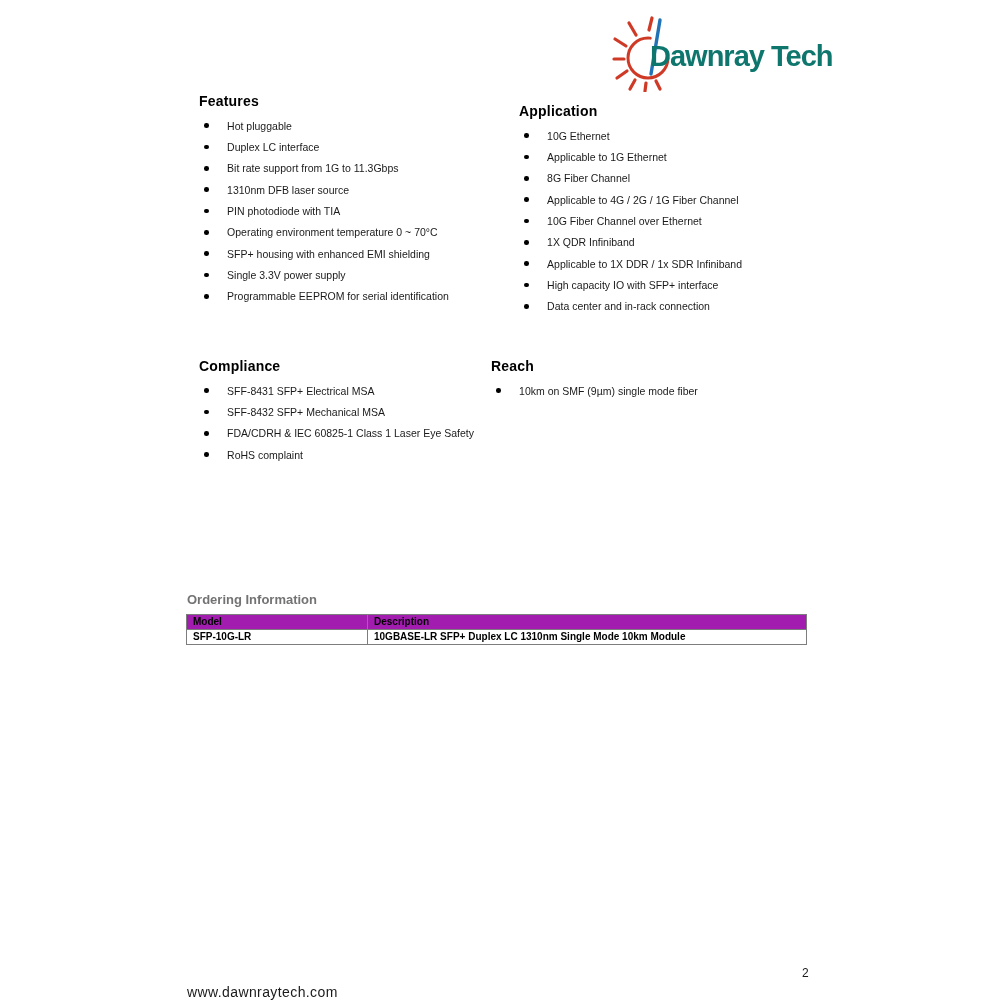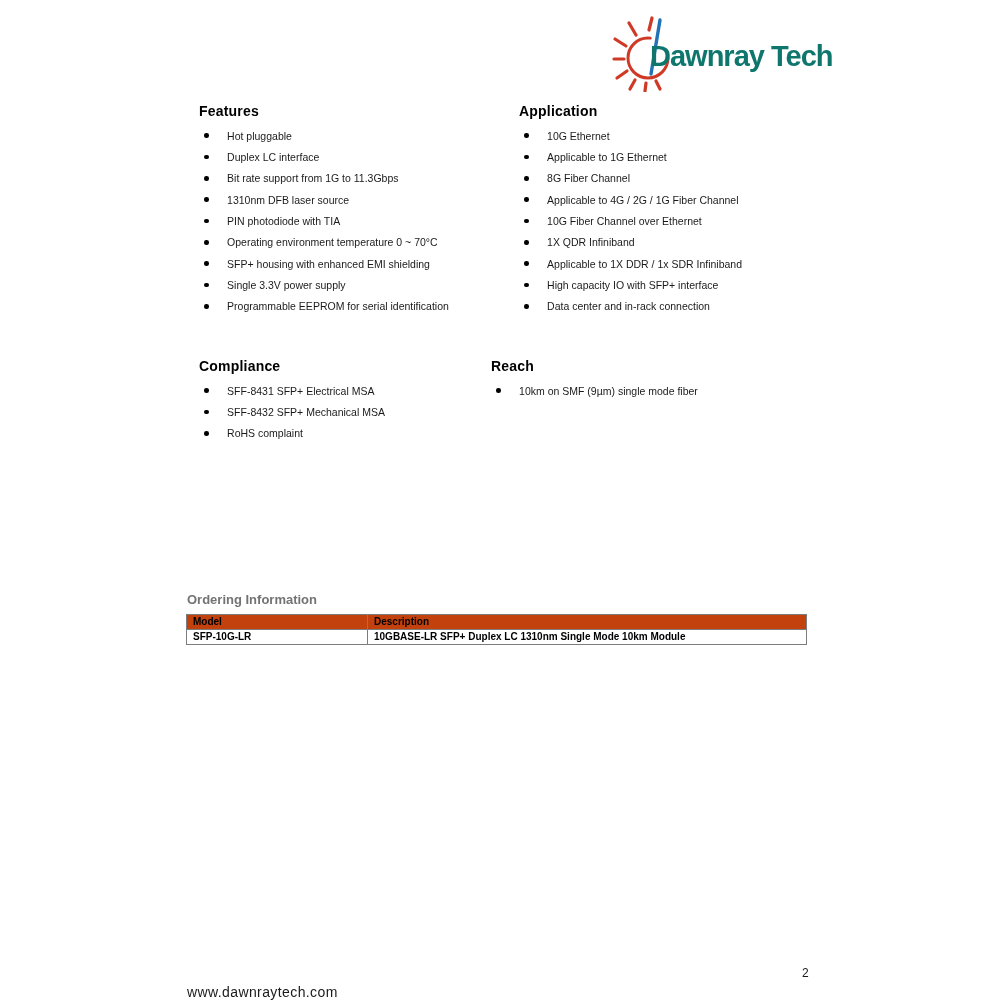--- a/index.html
+++ b/index.html
@@ -76,21 +76,21 @@
     width: 4.6px;
     height: 4.6px;
     border-radius: 50%;
     background: #000;
     margin-left: 5px;
   }
   .section li .txt {
     margin-left: 18.5px;
   }
 
-  #features    { left: 199px; top: 103px; width: 318px; }
+  #features    { left: 199px; top: 93px; width: 318px; }
   #application { left: 519px; top: 103px; width: 318px; }
   #compliance  { left: 199px; top: 358px; width: 322px; }
   #reach       { left: 491px; top: 358px; width: 322px; }
 
   
   #ordering {
     position: absolute;
     left: 186px;
     top: 592px;
     width: 620px;
@@ -113,21 +113,21 @@
     font-weight: 700;
     text-align: left;
     padding: 1px 0 1px 6px;
     height: 12px;
     line-height: 12px;
     white-space: nowrap;
     overflow: hidden;
     color: #000;
   }
   table.order th {
-    background: #c2410c;
+    background: #a21caf;
   }
   col.c-model { width: 181px; }
   col.c-desc  { width: 439px; }
 
   
   .footer-url {
     position: absolute;
     left: 187px;
     top: 984px;
     font-size: 14px;
@@ -252,20 +252,24 @@
   <section class="section" id="compliance">
     <h2>Compliance</h2>
     <ul>
       <li>
           <span class="bullet"></span>
           <span class="txt">SFF-8431 SFP+ Electrical MSA</span>
         </li>
       <li>
           <span class="bullet"></span>
           <span class="txt">SFF-8432 SFP+ Mechanical MSA</span>
+        </li>
+      <li>
+          <span class="bullet"></span>
+          <span class="txt">FDA/CDRH &amp; IEC 60825-1 Class 1 Laser Eye Safety</span>
         </li>
       <li>
           <span class="bullet"></span>
           <span class="txt">RoHS complaint</span>
         </li>
     </ul>
   </section>
 
   <section class="section" id="reach">
     <h2>Reach</h2>

